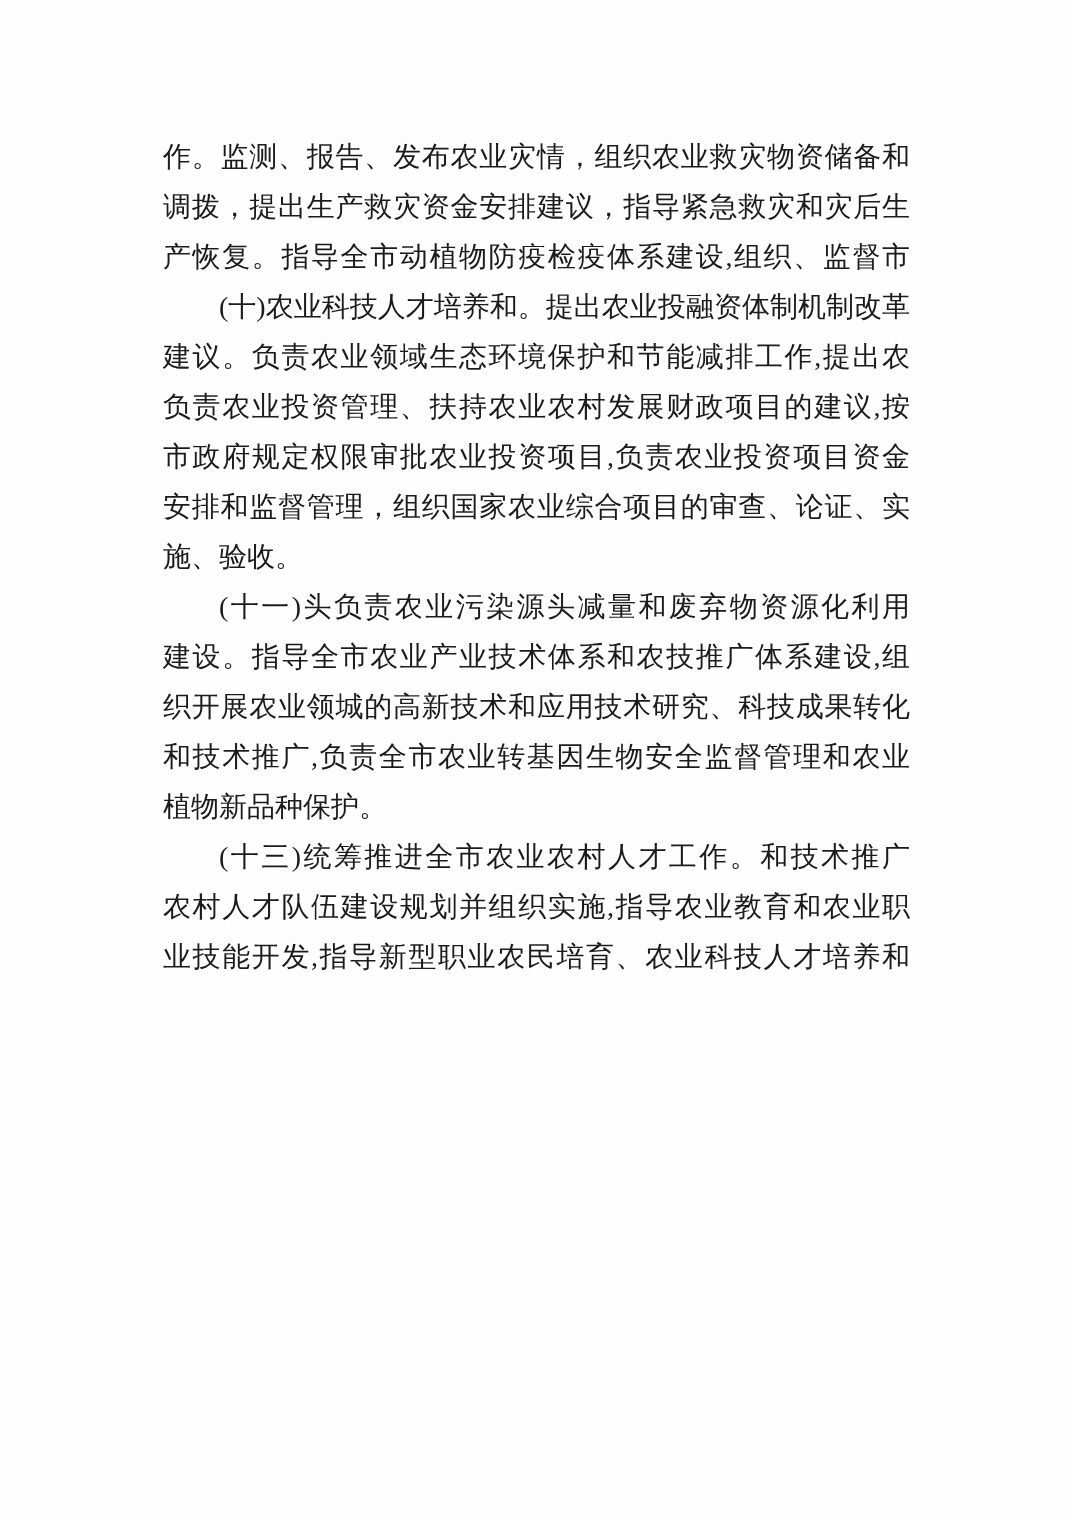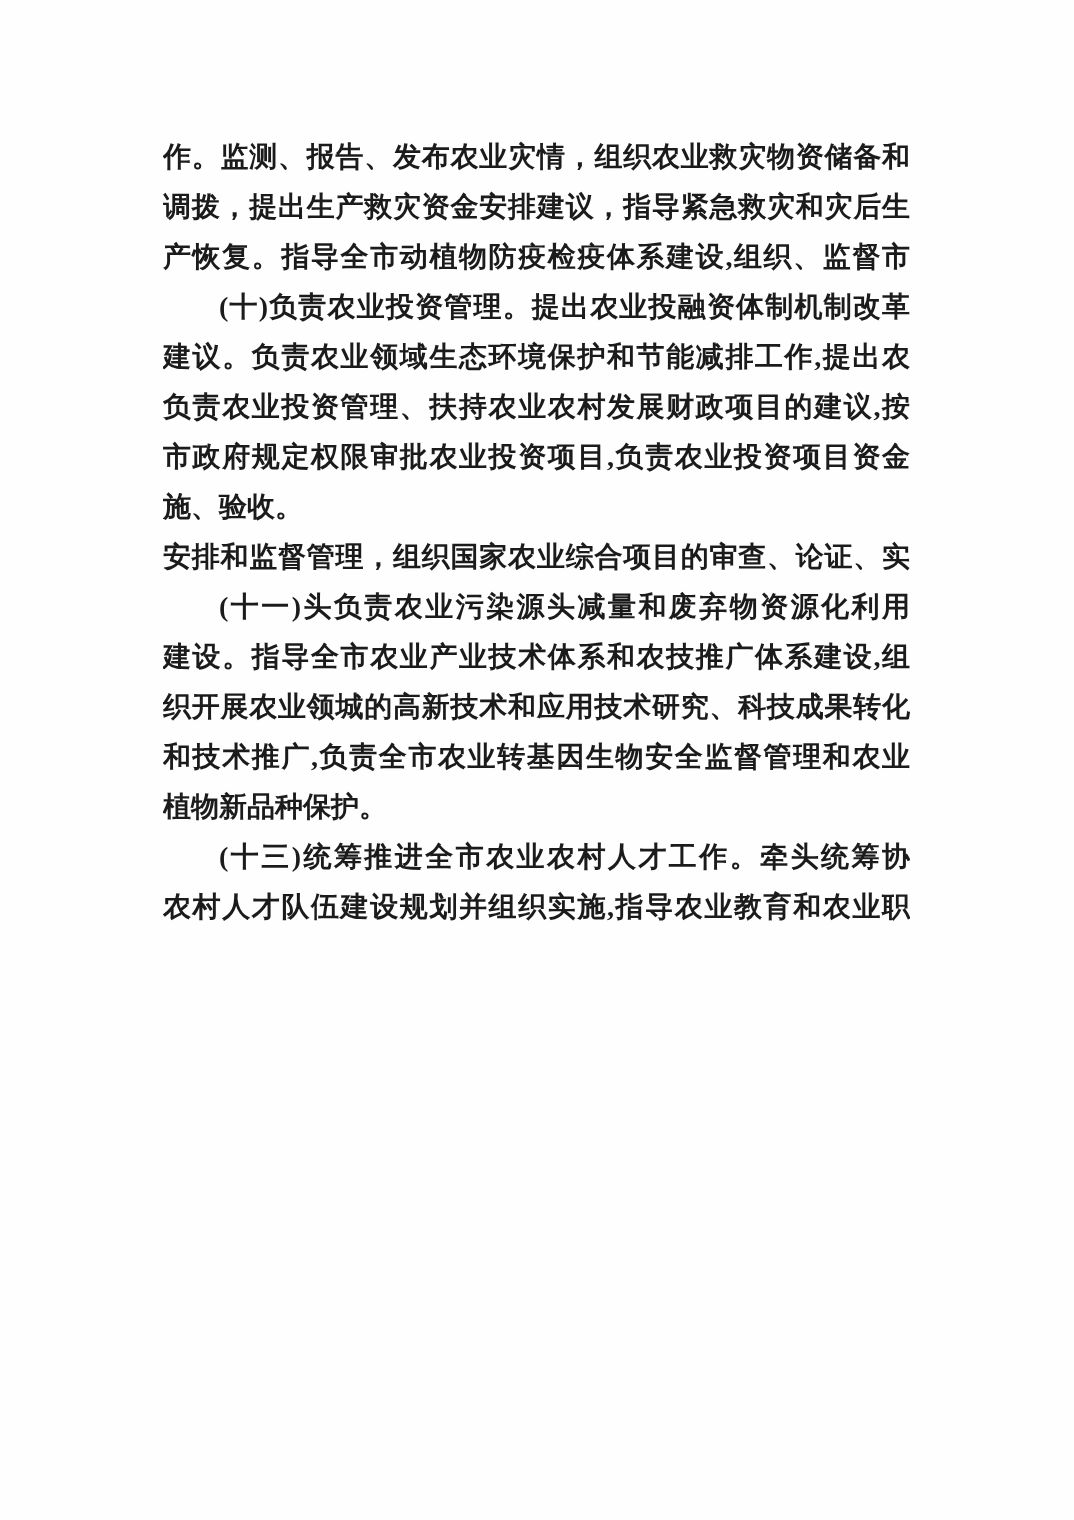--- a/index.html
+++ b/index.html
@@ -28,53 +28,53 @@
     font-family: "Liberation Serif", "DejaVu Serif", serif;
     font-size: 28px;
     line-height: 50px;
     height: 50px;
     color: #1b1b1b;
     text-align: justify;
     text-align-last: justify;
     -moz-text-align-last: justify;
     text-justify: inter-ideograph;
     overflow: hidden;
-    font-weight: bold;
   }
   .line.first-indent {
     text-indent: 56px;
   }
   .line.last {
     text-align-last: left;
     -moz-text-align-last: left;
   }
 </style>
 </head>
 <body>
 
 <div class="page">
   <div class="doc" id="doc-body">
       <div class="paragraph">
         <div class="line">作。监测、报告、发布农业灾情，组织农业救灾物资储备和</div>
         <div class="line">调拨，提出生产救灾资金安排建议，指导紧急救灾和灾后生</div>
         <div class="line">产恢复。指导全市动植物防疫检疫体系建设,组织、监督市</div>
       </div>
       <div class="paragraph">
-        <div class="line first-indent">(十)负责农业投资管理。提出农业投融资体制机制改革</div>
+        <div class="line first-indent">(十)农业科技人才培养和。提出农业投融资体制机制改革</div>
         <div class="line">建议。负责农业领域生态环境保护和节能减排工作,提出农</div>
         <div class="line">负责农业投资管理、扶持农业农村发展财政项目的建议,按</div>
         <div class="line">市政府规定权限审批农业投资项目,负责农业投资项目资金</div>
+        <div class="line">安排和监督管理，组织国家农业综合项目的审查、论证、实</div>
         <div class="line last">施、验收。</div>
-        <div class="line">安排和监督管理，组织国家农业综合项目的审查、论证、实</div>
       </div>
       <div class="paragraph">
         <div class="line first-indent">(十一)头负责农业污染源头减量和废弃物资源化利用</div>
         <div class="line">建设。指导全市农业产业技术体系和农技推广体系建设,组</div>
         <div class="line">织开展农业领城的高新技术和应用技术研究、科技成果转化</div>
         <div class="line">和技术推广,负责全市农业转基因生物安全监督管理和农业</div>
         <div class="line last">植物新品种保护。</div>
       </div>
       <div class="paragraph">
-        <div class="line first-indent">(十三)统筹推进全市农业农村人才工作。牵头统筹协</div>
+        <div class="line first-indent">(十三)统筹推进全市农业农村人才工作。和技术推广</div>
         <div class="line">农村人才队伍建设规划并组织实施,指导农业教育和农业职</div>
+        <div class="line">业技能开发,指导新型职业农民培育、农业科技人才培养和</div>
       </div>
     </div>
 </div>
 
 </body></html>

